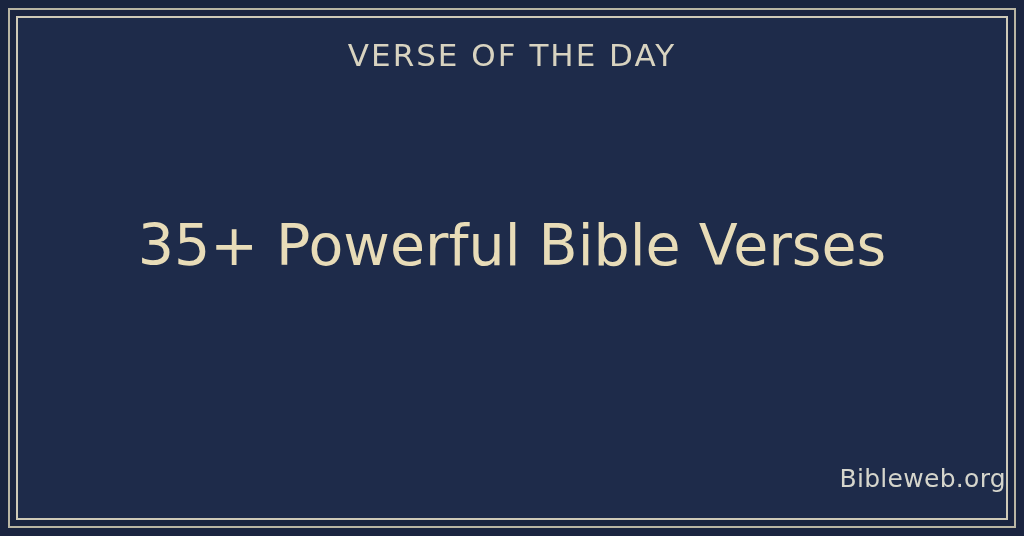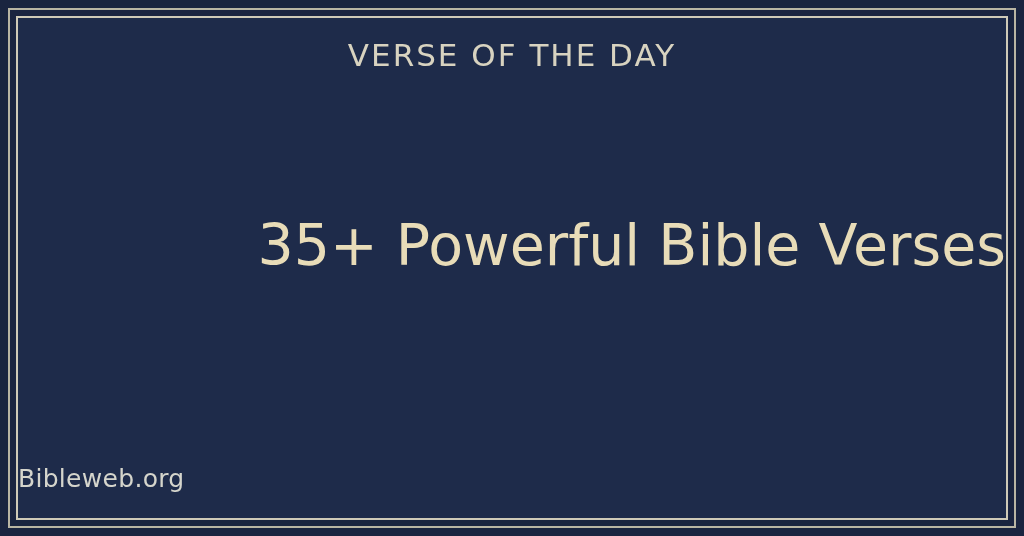--- a/index.html
+++ b/index.html
@@ -72,38 +72,38 @@
     white-space: nowrap;
     font-weight: 400;
   }
 
   
   #headline-block {
     position: absolute;
     left: 0;
     right: 0;
     top: 196px;
-    text-align: right;
+    text-align: center;
   }
   .headline-line {
     font-size: 57px;
     line-height: 62px;
     color: #e8dcb8;
     font-weight: 400;
     letter-spacing: 0px;
     white-space: nowrap;
   }
 
   
   #footer {
     position: absolute;
     left: 0;
     right: 0;
     bottom: 24px;
-    text-align: left;
+    text-align: right;
     font-size: 25px;
     line-height: 1.2;
     color: #d5d5cc;
     letter-spacing: 0.3px;
     white-space: nowrap;
   }
 </style>
 </head>
 <body>
 

